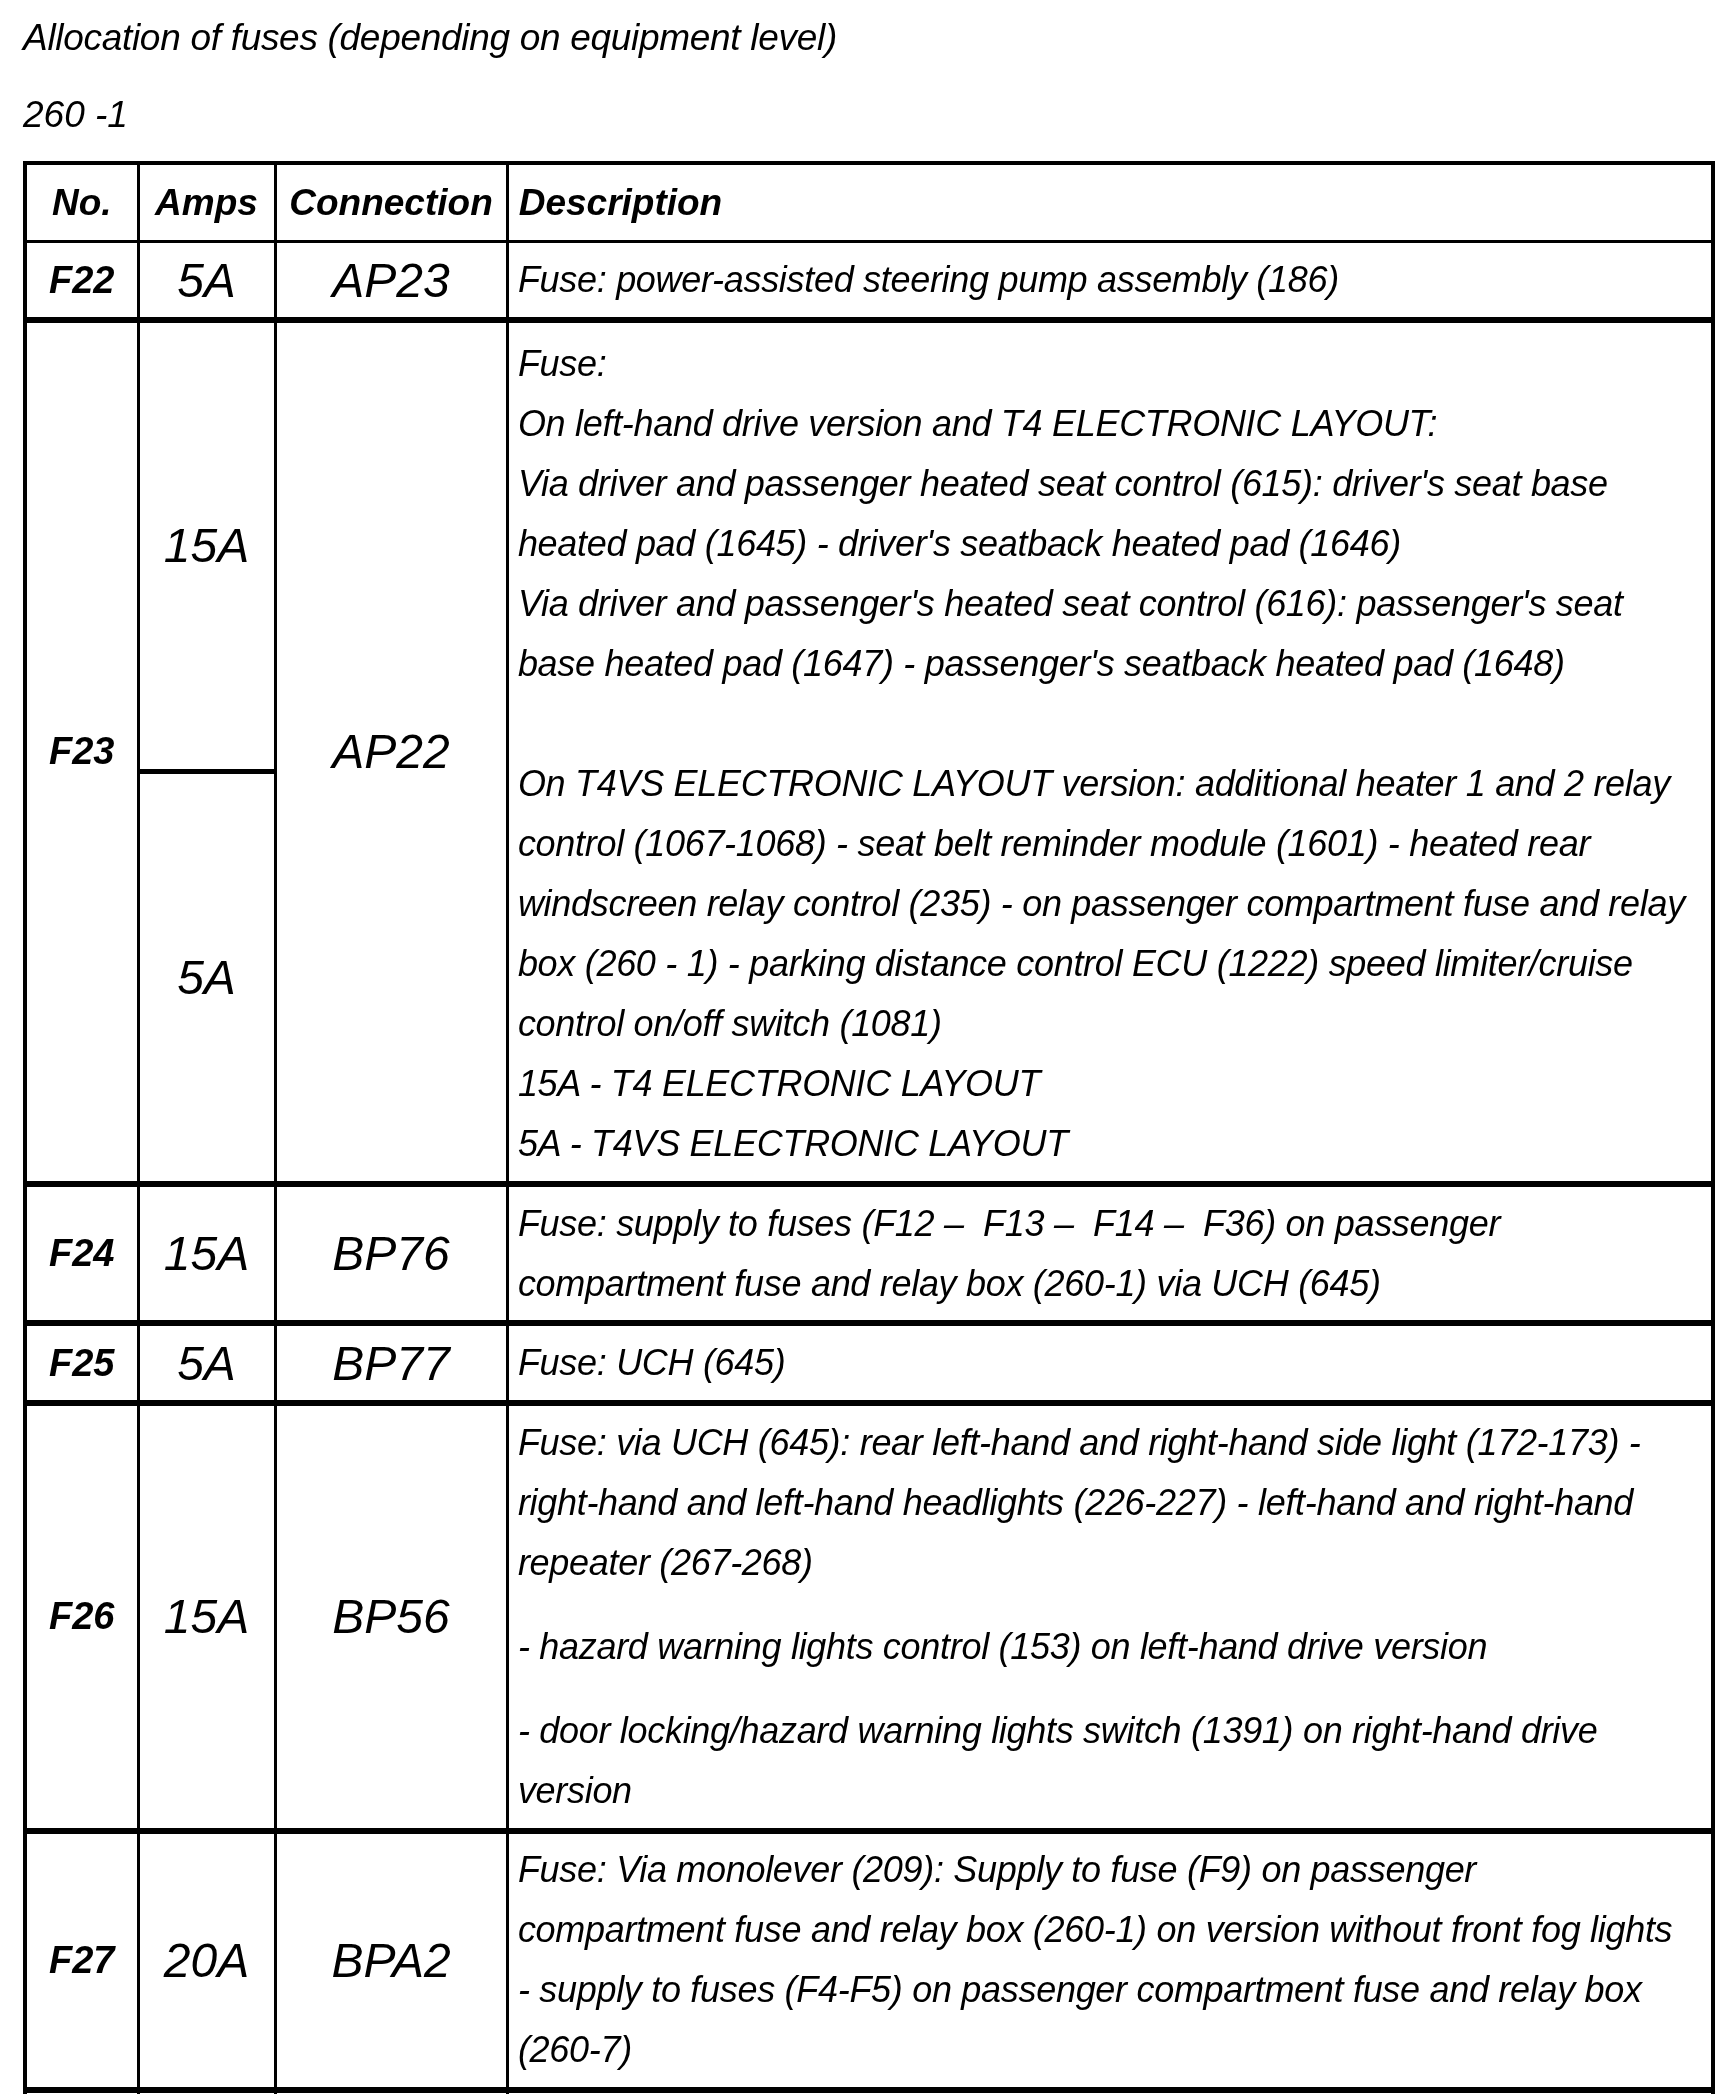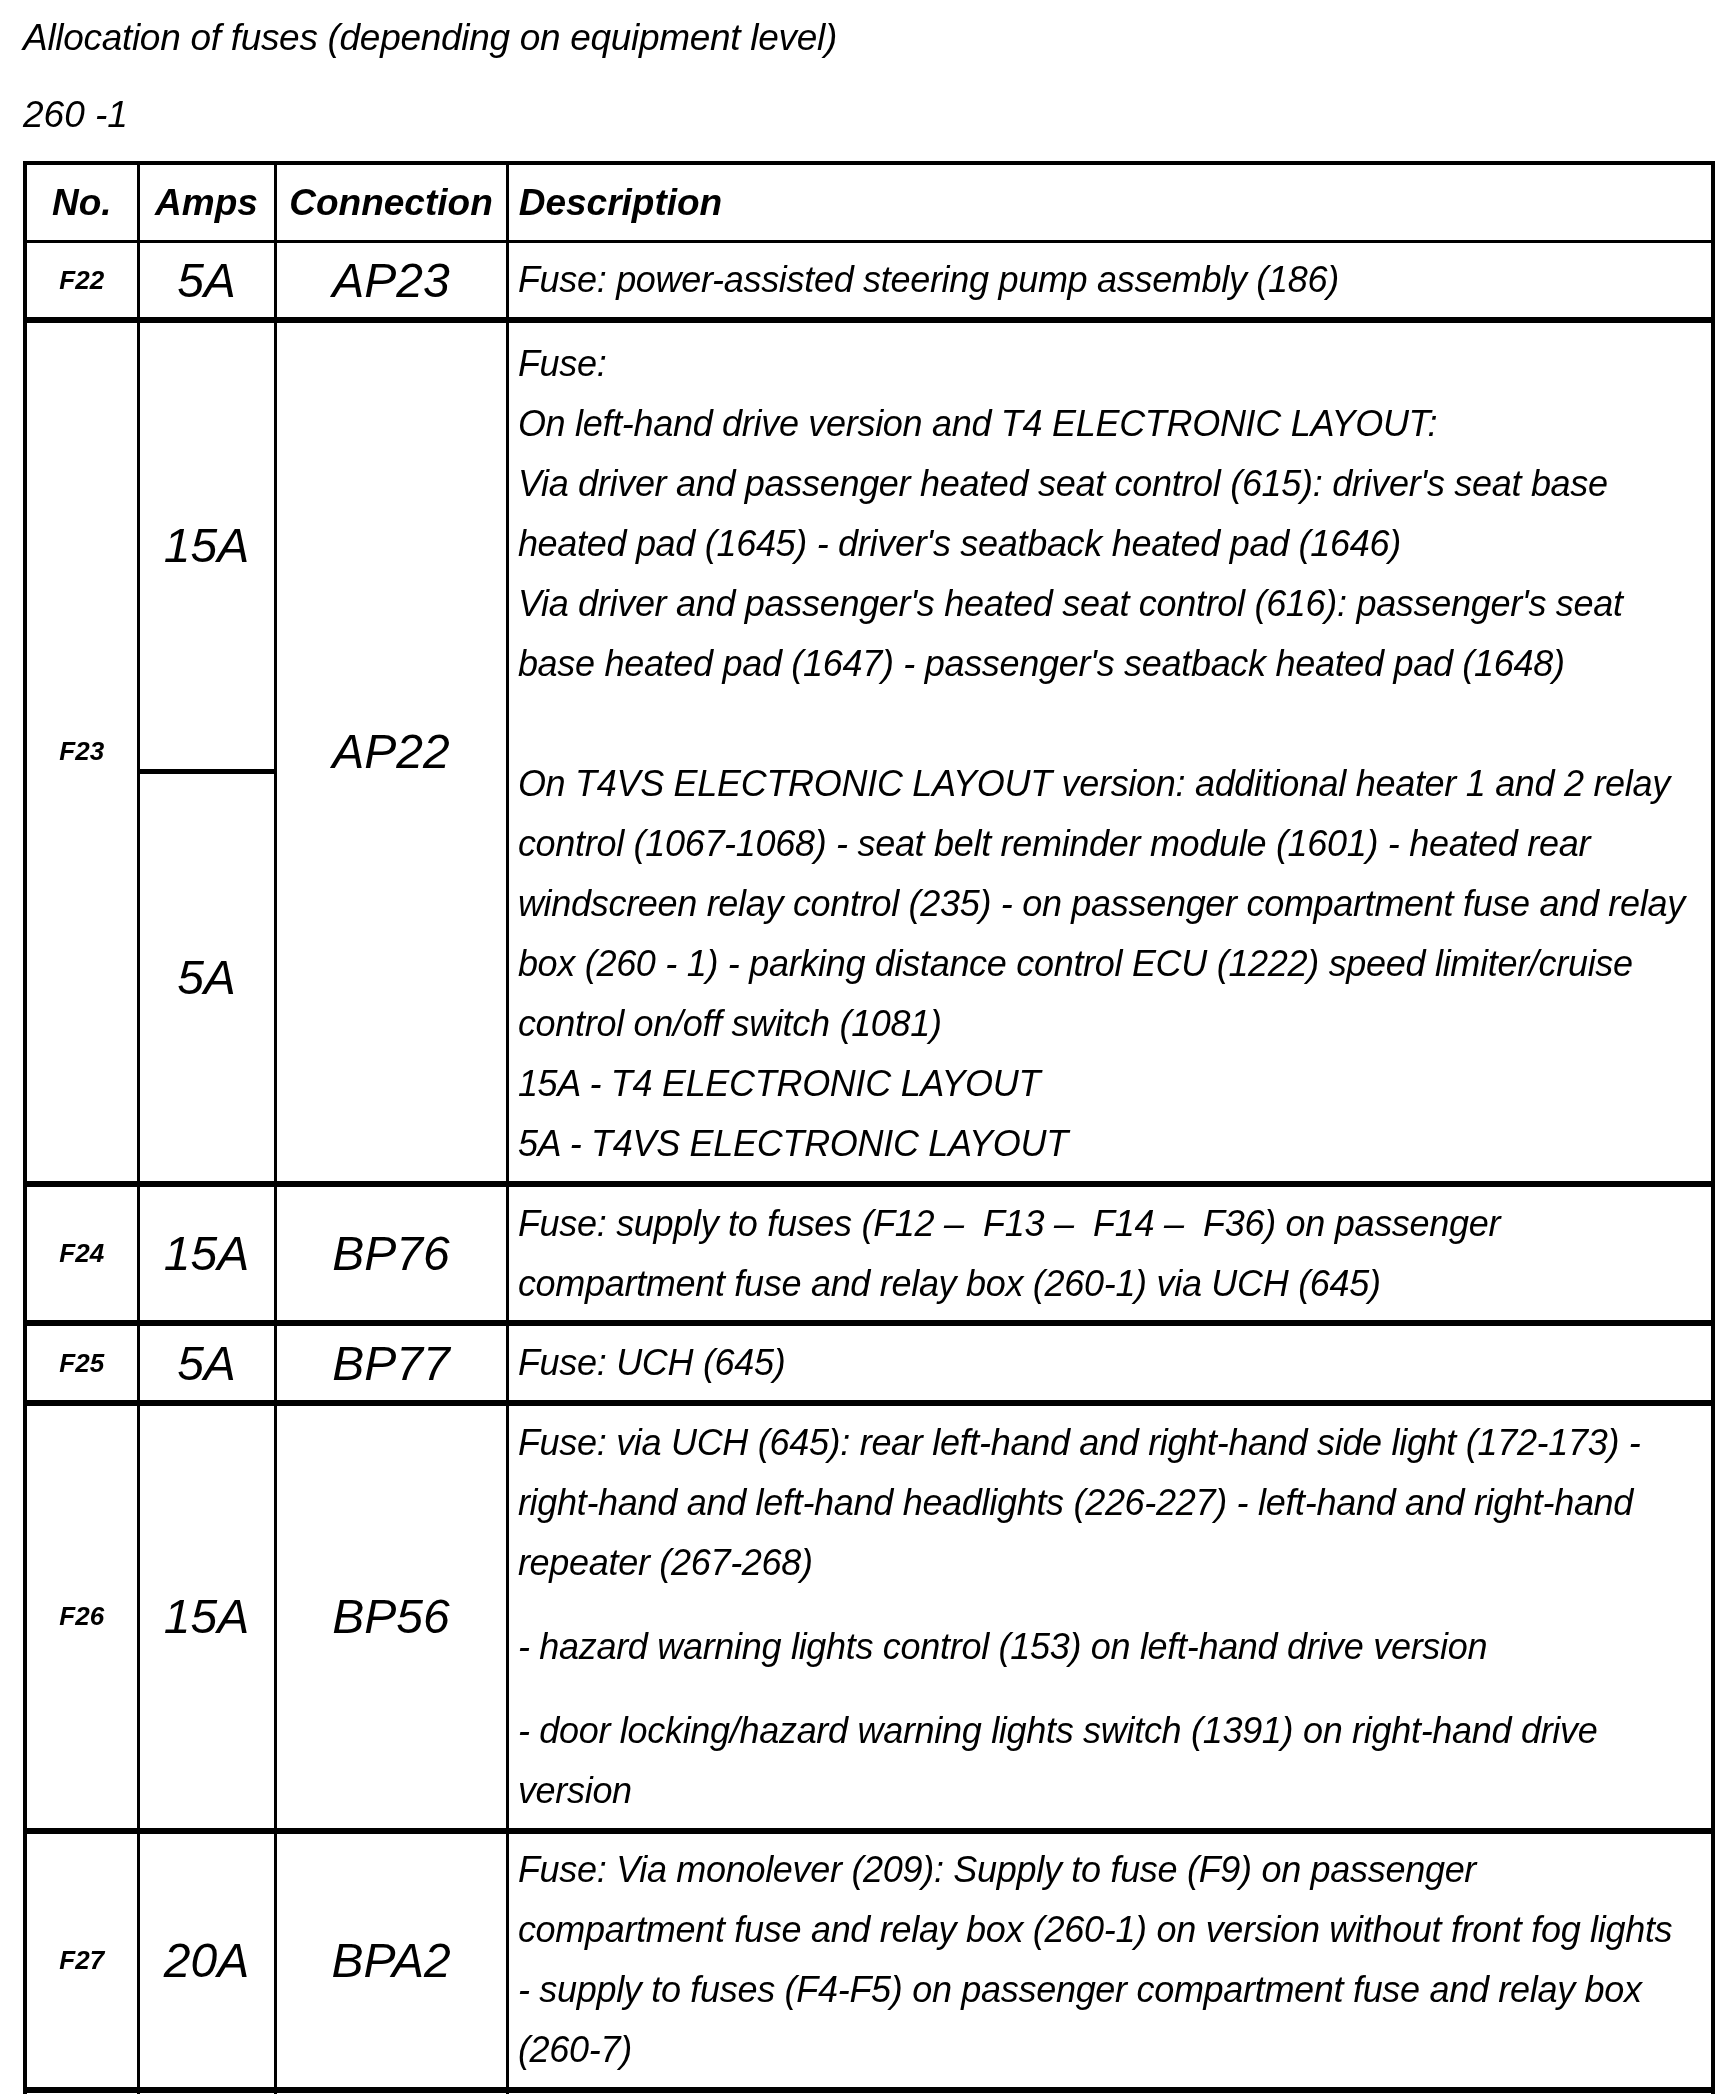--- a/index.html
+++ b/index.html
@@ -56,21 +56,21 @@
     height: 75px;
     text-align: center;
     white-space: nowrap;
   }
   tr.header-row th.desc-col {
     text-align: left;
     padding-left: 10.2px;
   }
   
   td.no-cell {
-    font-size: 26px;
+    font-size: 38px;
     font-weight: bold;
     text-align: center;
   }
   td.amps-cell, td.conn-cell {
     font-size: 48px;
     text-align: center;
   }
   td.desc-cell {
     font-size: 36px;
     line-height: 60px;

